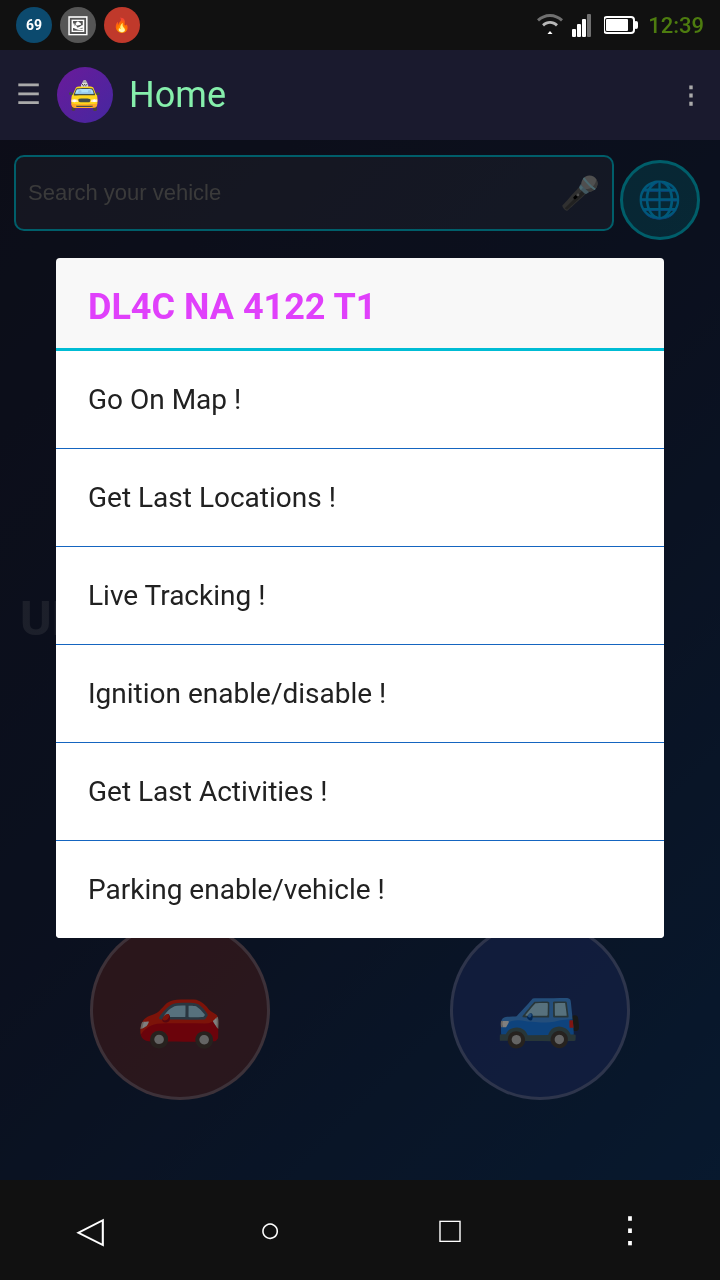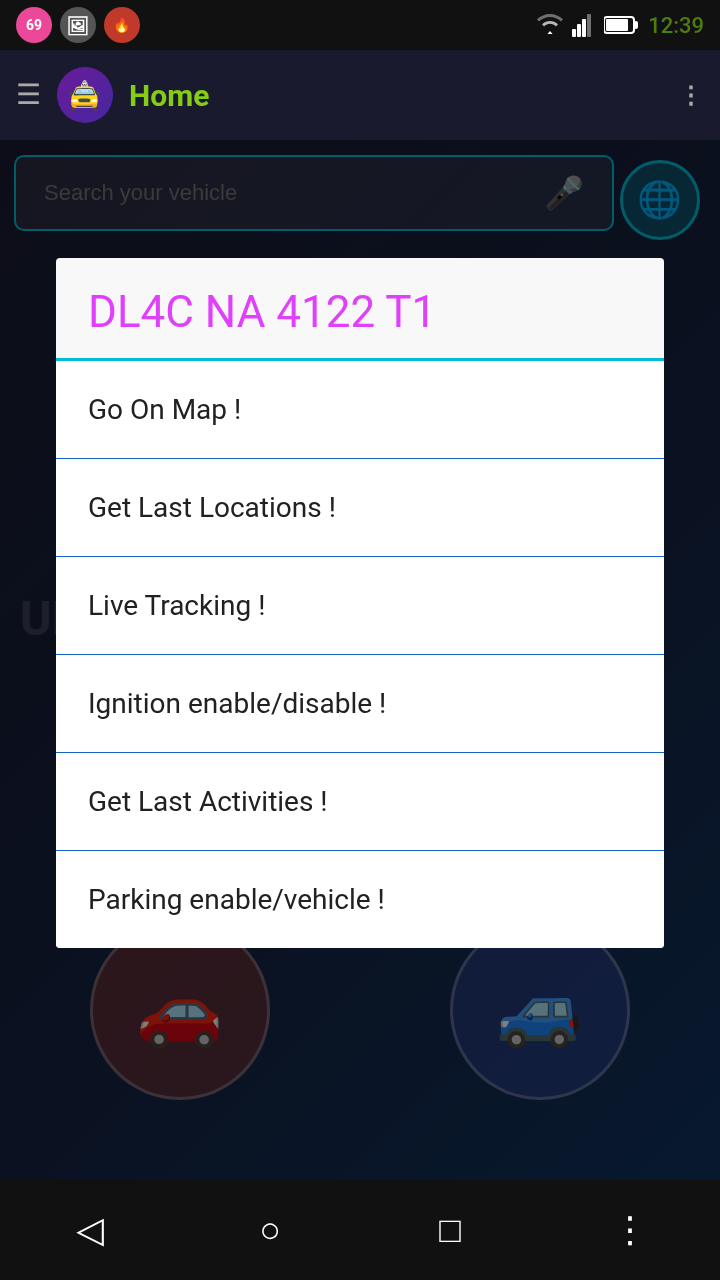--- a/index.html
+++ b/index.html
@@ -38,21 +38,21 @@
       height: 36px;
       border-radius: 50%;
       display: flex;
       align-items: center;
       justify-content: center;
       font-size: 14px;
       font-weight: bold;
       color: white;
     }
 
-    .status-icon.blue { background: #ec4899; }
+    .status-icon.blue { background: #0c4a6e; }
     .status-icon.image { background: #555; font-size: 18px; }
     .status-icon.red { background: #c0392b; }
 
     .status-bar-right {
       display: flex;
       align-items: center;
       gap: 8px;
       color: white;
     }
 
@@ -87,23 +87,23 @@
       border-radius: 50%;
       background: linear-gradient(135deg, #6a1b9a, #4527a0);
       display: flex;
       align-items: center;
       justify-content: center;
       margin-right: 16px;
       font-size: 28px;
     }
 
     .app-bar-title {
-      color: #84cc16;
-      font-size: 30px;
-      font-weight: 700;
+      color: #86efac;
+      font-size: 36px;
+      font-weight: 400;
       flex: 1;
     }
 
     .overflow-icon {
       color: #aaa;
       font-size: 24px;
       letter-spacing: 1px;
       font-weight: bold;
     }
 
@@ -140,21 +140,21 @@
       position: absolute;
       top: 155px;
       left: 14px;
       width: 600px;
       height: 76px;
       background: rgba(255,255,255,0.08);
       border: 2px solid #00bcd4;
       border-radius: 10px;
       display: flex;
       align-items: center;
-      padding: 0 28px;
+      padding: 0 12px;
       z-index: 10;
     }
 
     .search-input-text {
       flex: 1;
       color: rgba(255,255,255,0.6);
       font-size: 22px;
       background: transparent;
       border: none;
       outline: none;
@@ -183,22 +183,22 @@
       left: 56px;
       width: 608px;
       background: #f8f8f8;
       border-radius: 4px;
       z-index: 30;
       overflow: hidden;
     }
 
     .dialog-vehicle-id {
       padding: 28px 32px 20px 32px;
-      font-size: 44px;
-      font-weight: 400;
+      font-size: 36px;
+      font-weight: 700;
       color: #e040fb;
     }
 
     .dialog-divider {
       height: 3px;
       background: #00bcd4;
       margin: 0;
     }
 
     .dialog-item {

